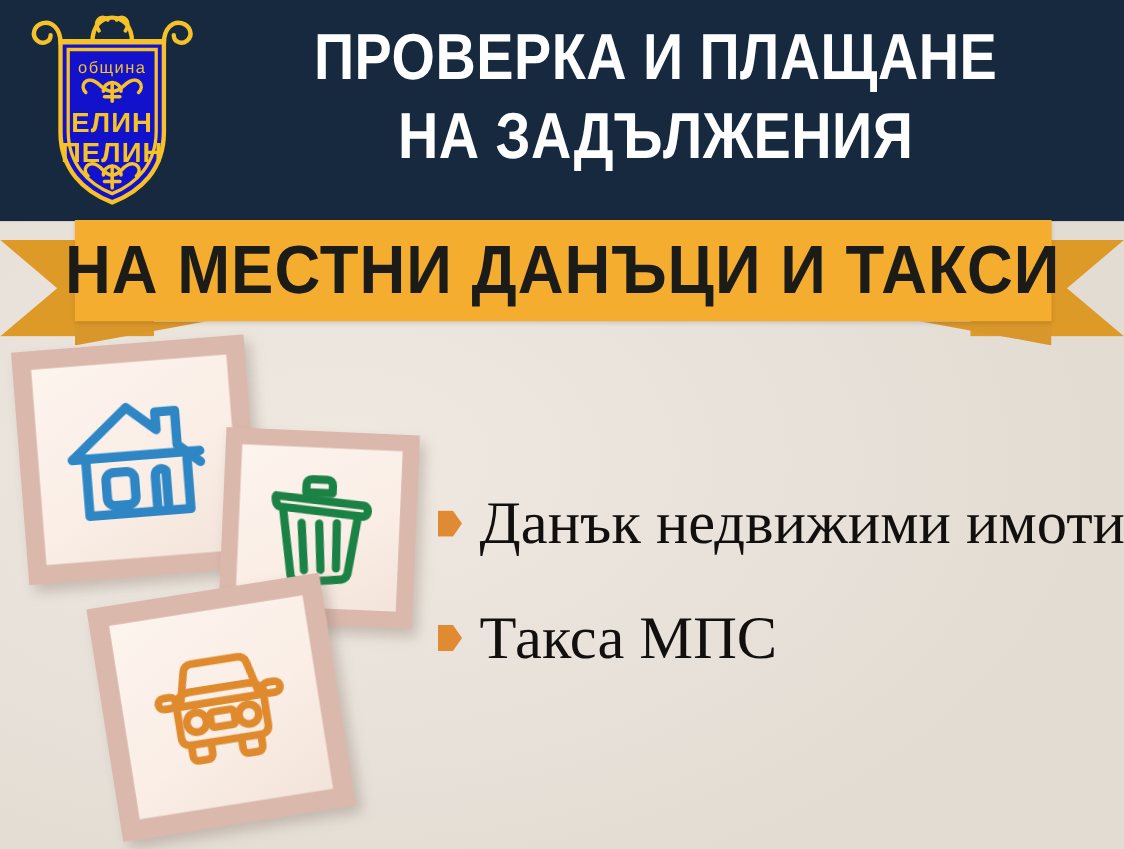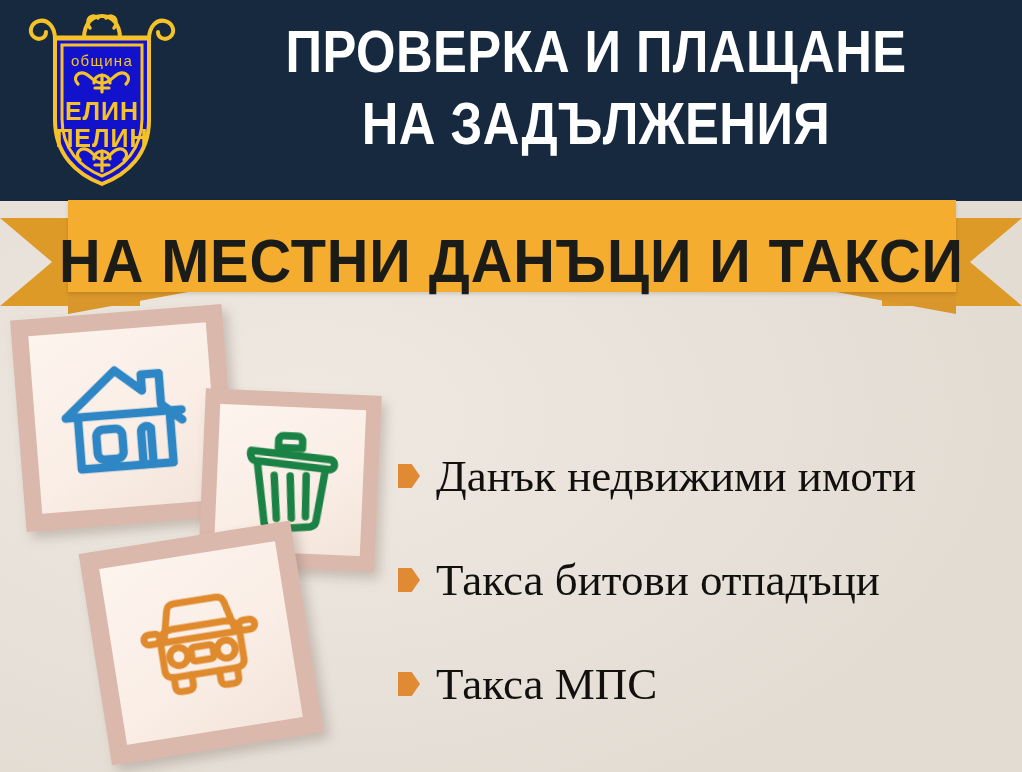--- a/index.html
+++ b/index.html
@@ -96,21 +96,21 @@
   }
   .ribbon-fold.left { left: 68px; clip-path: polygon(0 0, 120px 0, 0 22px); }
   .ribbon-fold.right { left: 836px; clip-path: polygon(0 0, 120px 0, 120px 22px); }
 
   .ribbon-main {
     position: absolute;
     left: 68px; top: 4px;
     width: 888px; height: 92px;
     background: #f4ad2f;
     display: flex;
-    align-items: flex-end;
+    align-items: center;
     justify-content: center;
     box-shadow: 0 2px 4px rgba(0,0,0,0.13);
   }
   .ribbon-text {
     color: #1b1b18;
     font-family: "Liberation Sans Narrow", "Liberation Sans", sans-serif;
     font-weight: bold;
     font-size: 62px;
     line-height: 62px;
     letter-spacing: 1px;
@@ -170,21 +170,21 @@
   .bullet-marker {
     flex: 0 0 auto;
     width: 22px; height: 24px;
     margin-right: 16px;
     background: #e08a33;
     clip-path: polygon(0 0, 62% 0, 100% 50%, 62% 100%, 0 100%);
   }
   .bullet-label {
     color: #12100e;
     font-family: "Liberation Serif", "DejaVu Serif", serif;
-    font-size: 45px;
+    font-size: 55px;
     line-height: 50px;
     white-space: nowrap;
   }
 </style>
 </head>
 <body>
 
 <div id="poster">
 
   <div class="paper-tint"></div>
@@ -420,24 +420,20 @@
     </div>
   </div>
 
   <div class="bullets">
 
     <div class="bullet-row">
       <span class="bullet-marker"></span>
       <span class="bullet-label">Данък недвижими имоти</span>
     </div>
 
-    <div class="bullet-row">
-      <span class="bullet-marker"></span>
-      <span class="bullet-label">Такса битови отпадъци</span>
-    </div>
 
     <div class="bullet-row">
       <span class="bullet-marker"></span>
       <span class="bullet-label">Такса МПС</span>
     </div>
 
   </div>
 
 </div>
 

